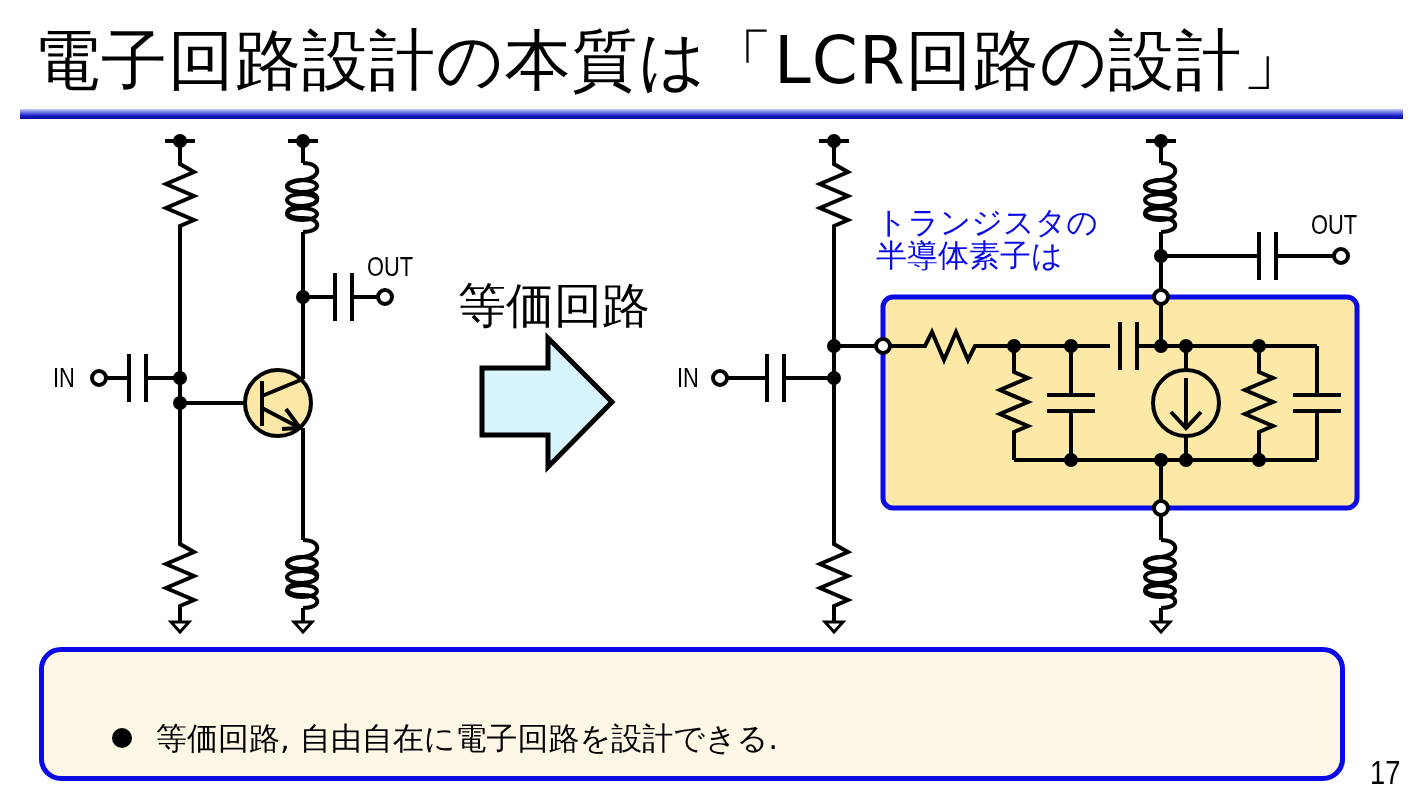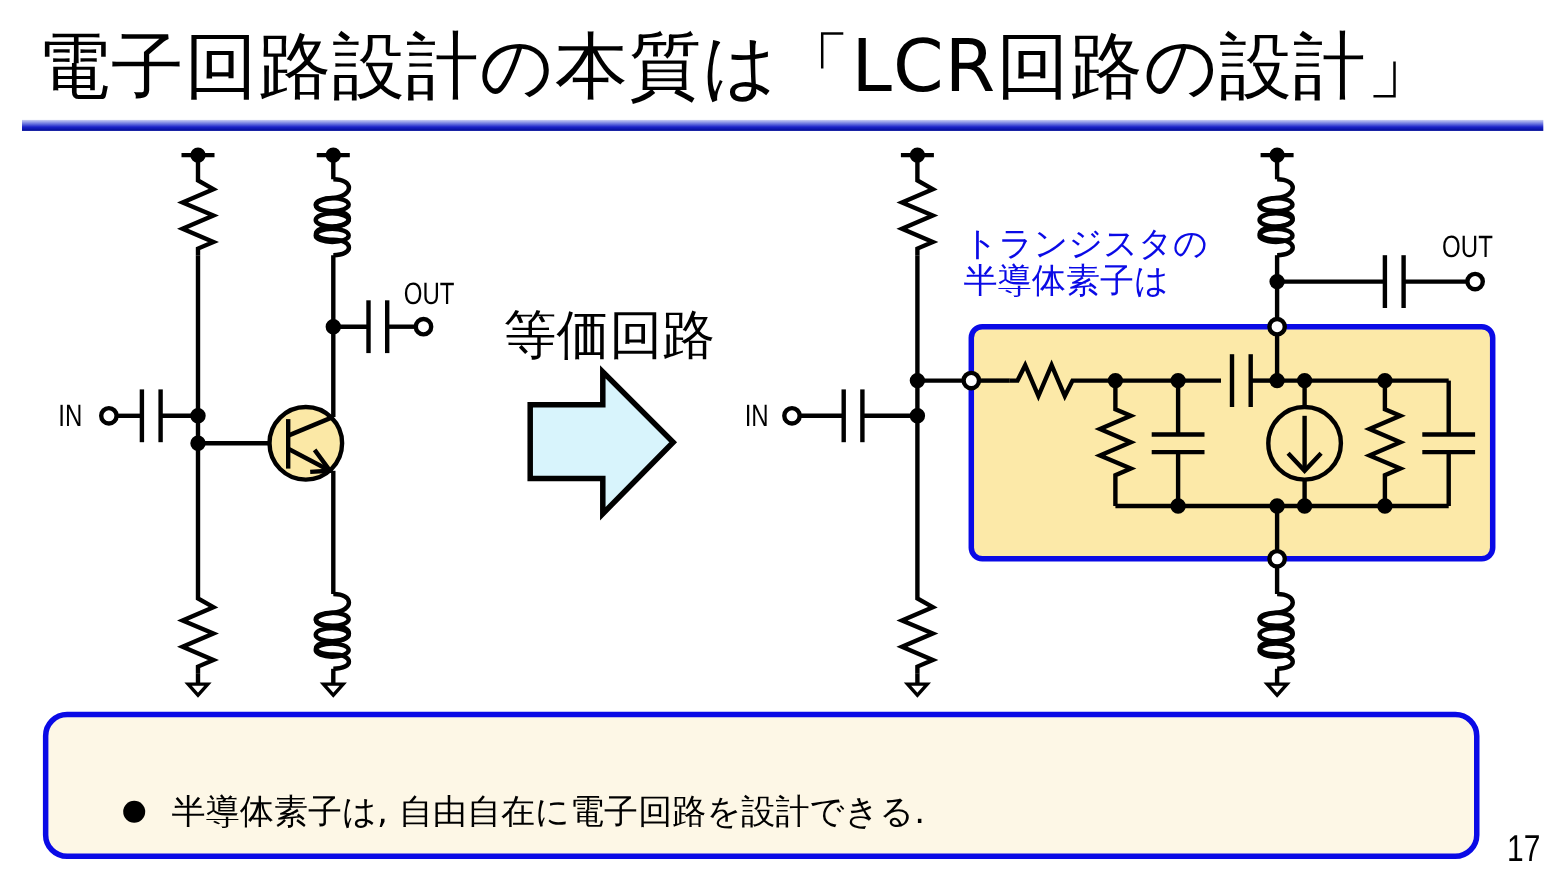--- a/index.html
+++ b/index.html
@@ -215,17 +215,17 @@
 <div class="lbl pin" style="left:1311px;top:210px;">OUT</div>
 <div class="lbl model-label">
   <div>トランジスタの</div>
   <div>半導体素子は</div>
 </div>
 
 <div class="summary">
   <div class="bullet-line l2">
     <span class="dot"></span>
     <span></span>
-    <span>半導体素子は, 自由自在に電子回路を設計できる.</span>
+    <span>等価回路, 自由自在に電子回路を設計できる.</span>
   </div>
 </div>
 
 <div class="page-num">17</div>
 
 </body></html>

